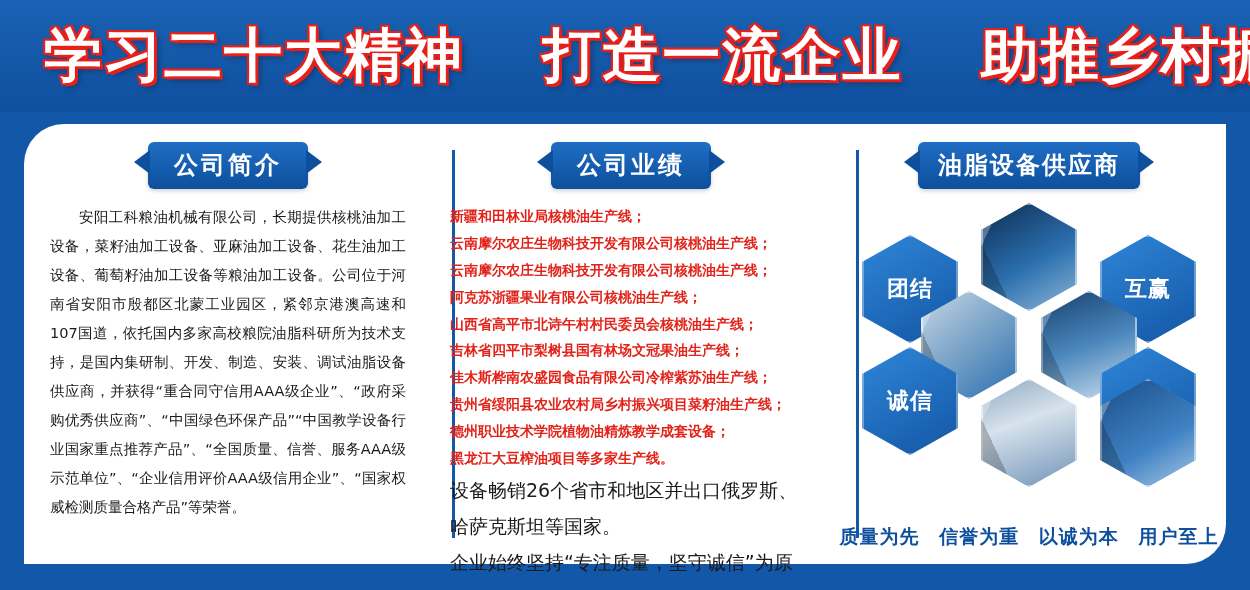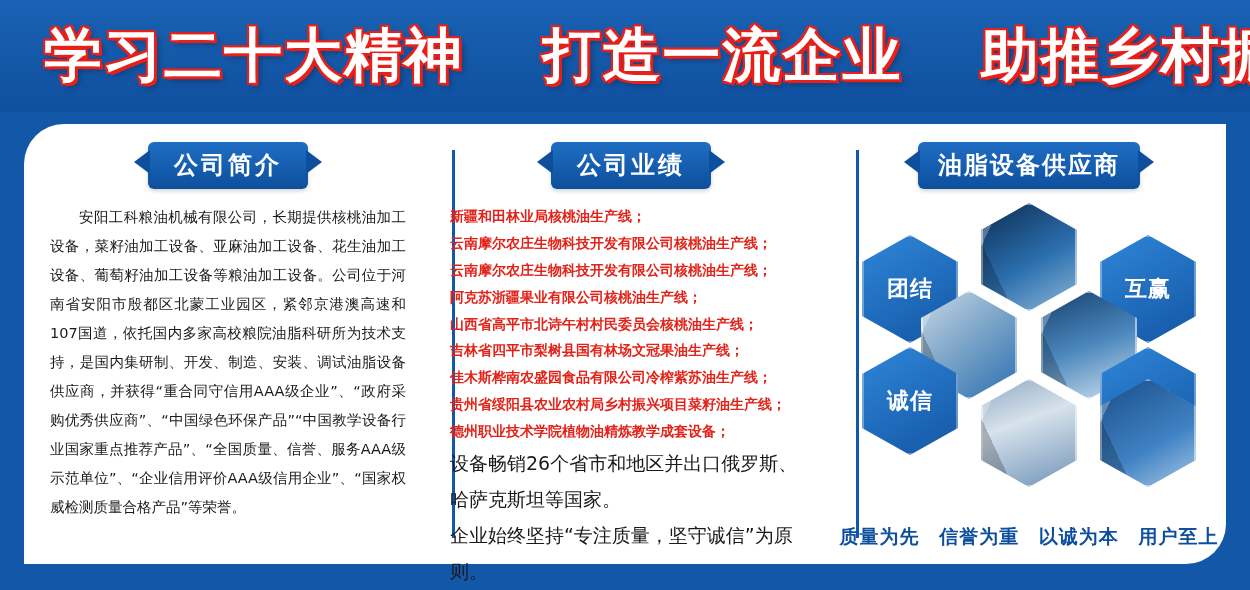--- a/index.html
+++ b/index.html
@@ -239,20 +239,21 @@
       </div>
       <div class="redline">新疆和田林业局核桃油生产线；</div>
       <div class="redline">云南摩尔农庄生物科技开发有限公司核桃油生产线；</div>
       <div class="redline">云南摩尔农庄生物科技开发有限公司核桃油生产线；</div>
       <div class="redline">阿克苏浙疆果业有限公司核桃油生产线；</div>
       <div class="redline">山西省高平市北诗午村村民委员会核桃油生产线；</div>
       <div class="redline">吉林省四平市梨树县国有林场文冠果油生产线；</div>
       <div class="redline">佳木斯桦南农盛园食品有限公司冷榨紫苏油生产线；</div>
       <div class="redline">贵州省绥阳县农业农村局乡村振兴项目菜籽油生产线；</div>
       <div class="redline">德州职业技术学院植物油精炼教学成套设备；</div>
+      <div class="redline">黑龙江大豆榨油项目等多家生产线。</div>
       <div class="tailline">设备畅销26个省市和地区并出口俄罗斯、哈萨克斯坦等国家。</div>
       <div class="tailline">企业始终坚持“专注质量，坚守诚信”为原则。</div>
     </div>
 
     <div class="divider d2"></div>
 
     <div class="col col-right">
       <div class="banner-wrap">
         <div class="banner wide">油脂设备供应商</div>
       </div>

